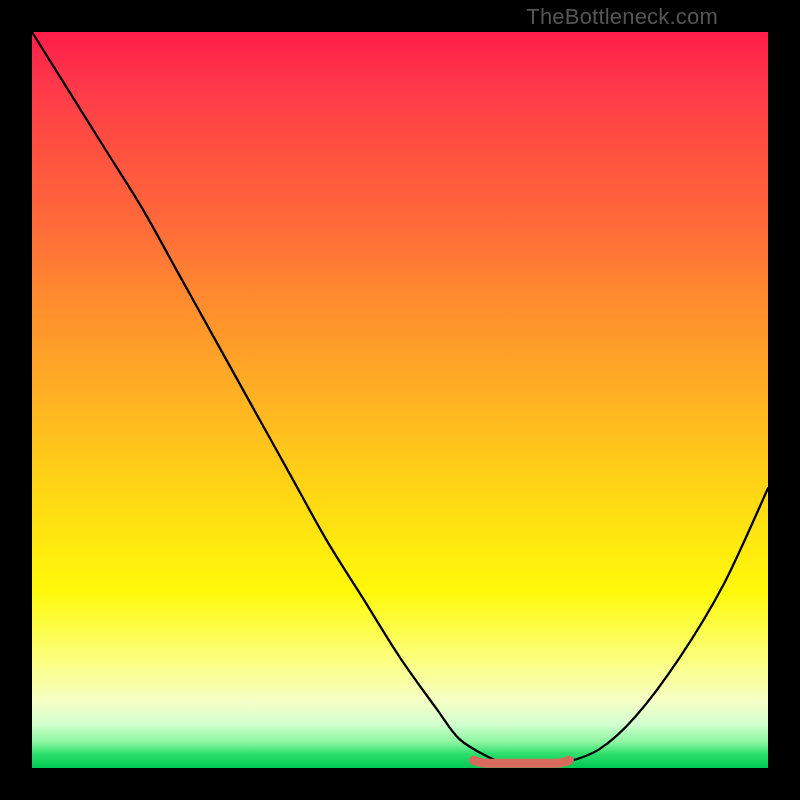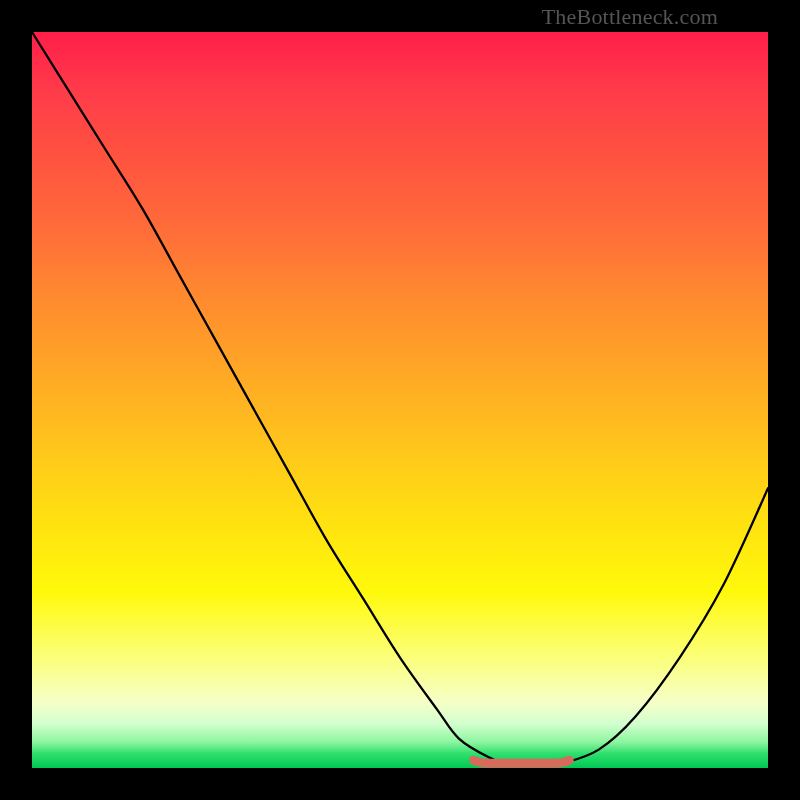--- a/index.html
+++ b/index.html
@@ -9,21 +9,20 @@
     height: 800px;
     background: #000;
     font-family: Arial, Helvetica, sans-serif;
     overflow: hidden;
   }
   .frame {
     position: relative;
     width: 728px;
     height: 800px;
     background: #000;
-    font-family: Liberation Serif, serif;
   }
   .watermark {
     position: absolute;
     top: 4px;
     right: 10px;
     color: #555;
     font-size: 22px;
     font-weight: 500;
     letter-spacing: 0.2px;
     z-index: 5;

